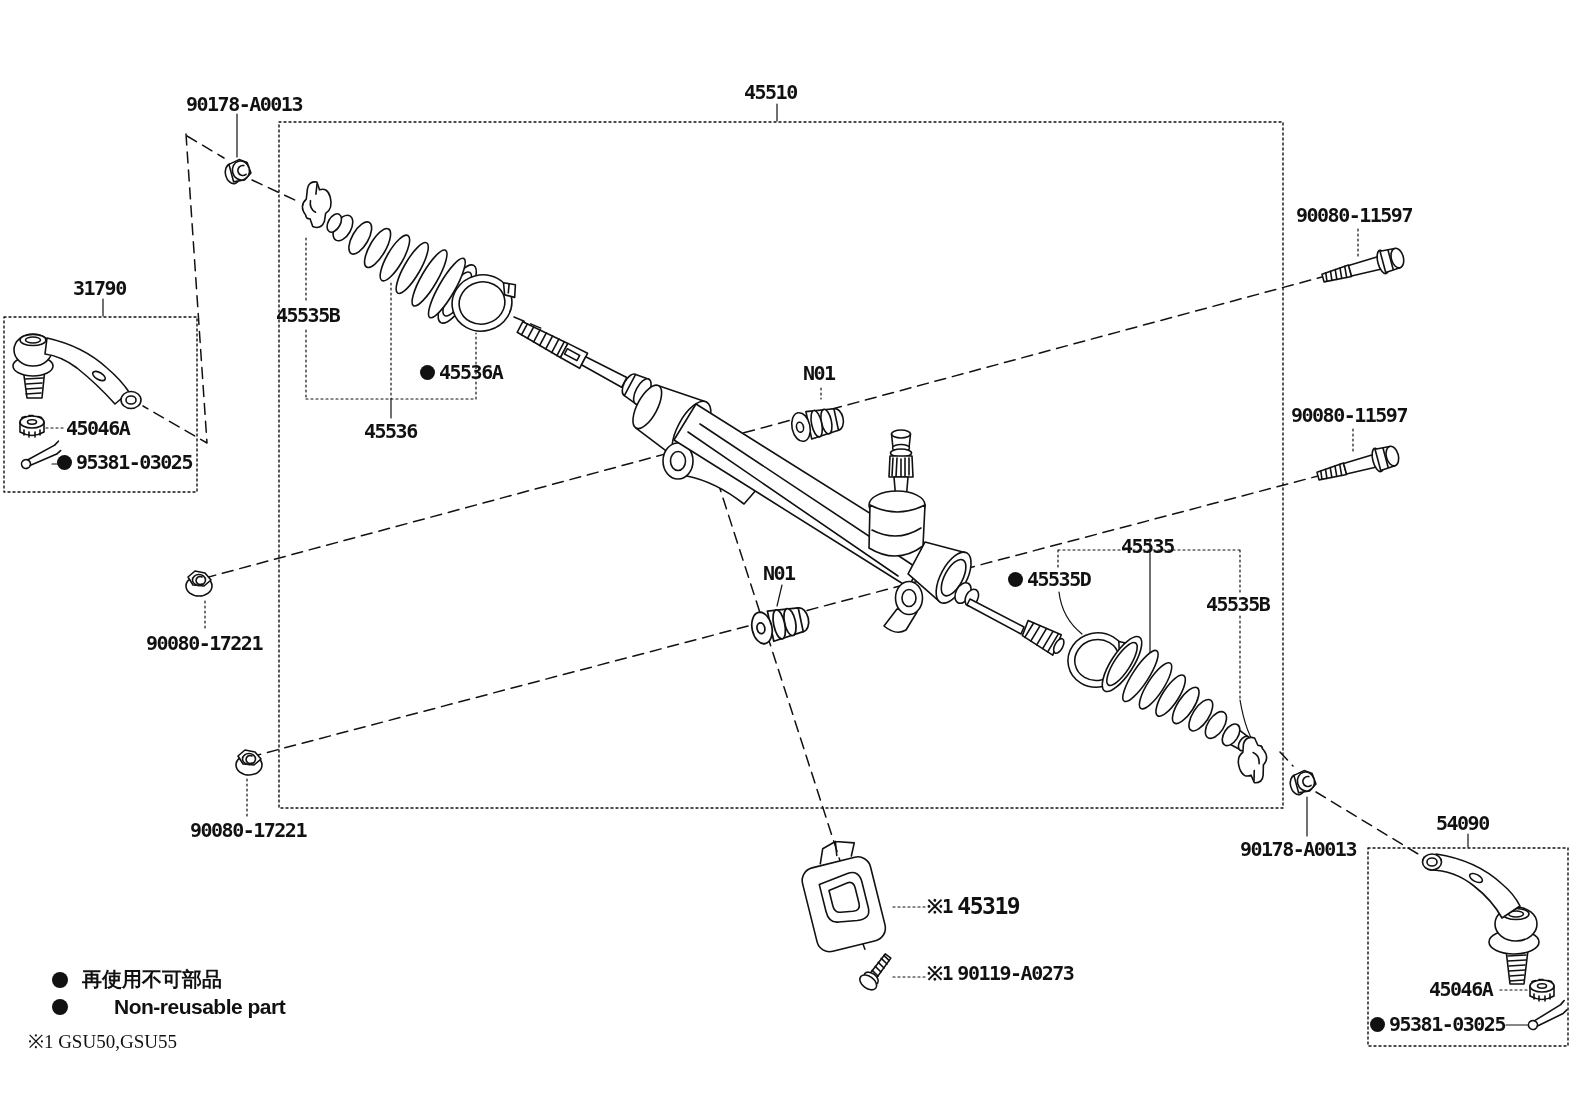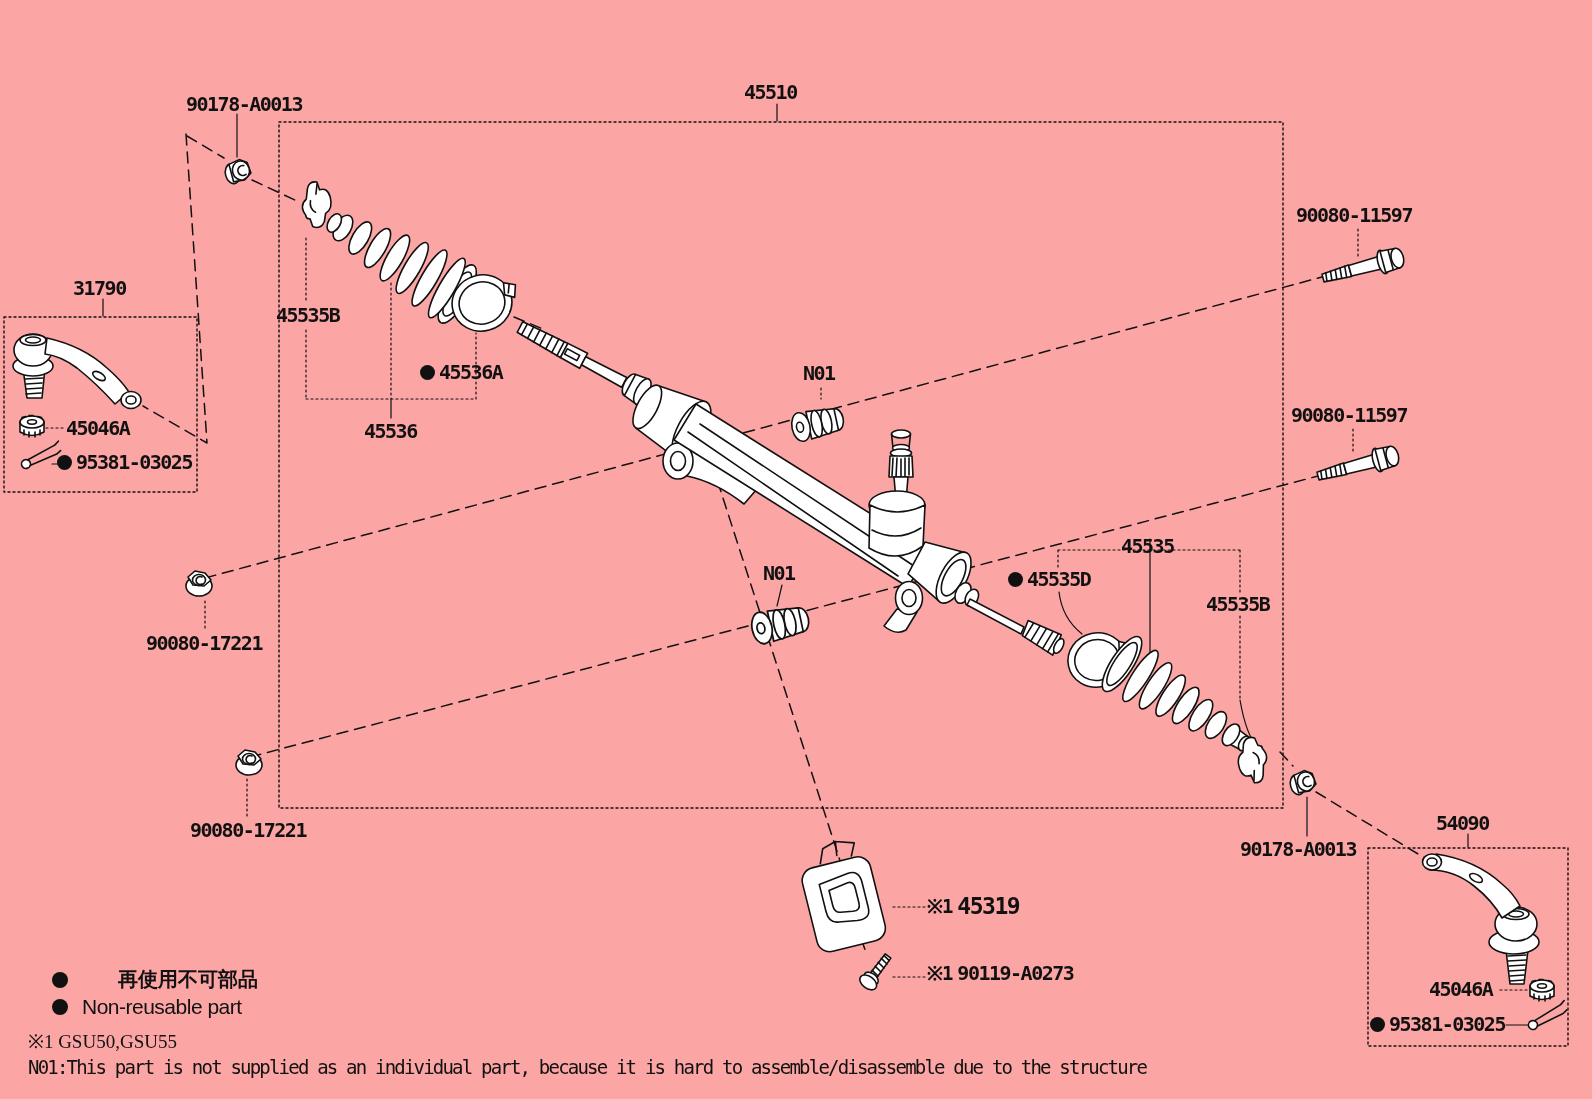--- a/index.html
+++ b/index.html
@@ -1,32 +1,32 @@
 <!DOCTYPE html>
 <html><head>
 <meta charset="utf-8">
 <style>
   html,body{margin:0;padding:0;background:#e8e8e8;}
   .stage{
-    position:relative;width:1592px;height:1099px;background:#fca5a5;
+    position:relative;width:1592px;height:1099px;background:#ffffff;
     font-family:"DejaVu Sans Mono", monospace;color:#111;overflow:hidden;
   }
   .stage svg{position:absolute;left:0;top:0;}
   .pl{
     position:absolute;font-family:"DejaVu Sans Mono",monospace;font-weight:700;
     font-size:20px;line-height:1;letter-spacing:-1.5px;color:#111;white-space:nowrap;
     display:flex;align-items:center;
   }
   .pl .dot{display:inline-block;width:15px;height:15px;border-radius:50%;background:#111;margin-right:4px;flex:0 0 auto;}
   .pl .ref{font-size:19px;font-weight:700;margin-right:5px;letter-spacing:-1px;}
   .pl.big{font-size:23px;}
   .legend-row{position:absolute;display:flex;align-items:center;white-space:nowrap;color:#111;}
   .legend-row .bullet{width:16px;height:16px;border-radius:50%;background:#111;margin-right:14px;flex:0 0 auto;}
-  .legend-jp{font-family:"Liberation Sans",sans-serif;font-size:20px;font-weight:700;margin-left:36px;}
-  .legend-en{font-family:"Liberation Sans",sans-serif;font-size:21px;font-weight:400;letter-spacing:-0.5px;}
+  .legend-jp{font-family:"Liberation Sans",sans-serif;font-size:20px;font-weight:700;}
+  .legend-en{font-family:"Liberation Sans",sans-serif;font-size:21px;font-weight:700;letter-spacing:-0.5px;margin-left:32px;}
   .legend-ref{font-family:Liberation Serif, serif;font-size:19px;}
   .legend-note{font-family:"DejaVu Sans Mono",monospace;font-size:19px;letter-spacing:-1.8px;}
   .diagram-code{position:absolute;font-family:"Liberation Sans",sans-serif;font-size:21px;letter-spacing:0.5px;color:#222;margin-top:36px;}
 </style>
 </head>
 <body>
 
 <div class="stage">
 
 <svg width="1592" height="1099" viewBox="0 0 1592 1099" stroke="#111" fill="none" stroke-width="1.6" stroke-linecap="round" stroke-linejoin="round">
@@ -375,19 +375,16 @@
   <span class="bullet"></span>
   <span class="legend-jp">再使用不可部品</span>
 </div>
 <div class="legend-row" style="left:52px;top:995px">
   <span class="bullet"></span>
   <span class="legend-en">Non-reusable part</span>
 </div>
 <div class="legend-row legend-ref" style="left:28px;top:1028px">
   <span>※1 GSU50,GSU55</span>
 </div>
-<div class="legend-row legend-note" style="left:28px;top:1056px">
-  <span>N01:This part is not supplied as an individual part, because it is hard to assemble/disassemble due to the structure</span>
+
+<div class="diagram-code" style="left:1492px;top:1074px">457088C</div>
+
 </div>
 
-<div class="diagram-code" style="left:1492px;top:1074px">457088C</div>
-
-</div>
-
 </body></html>

